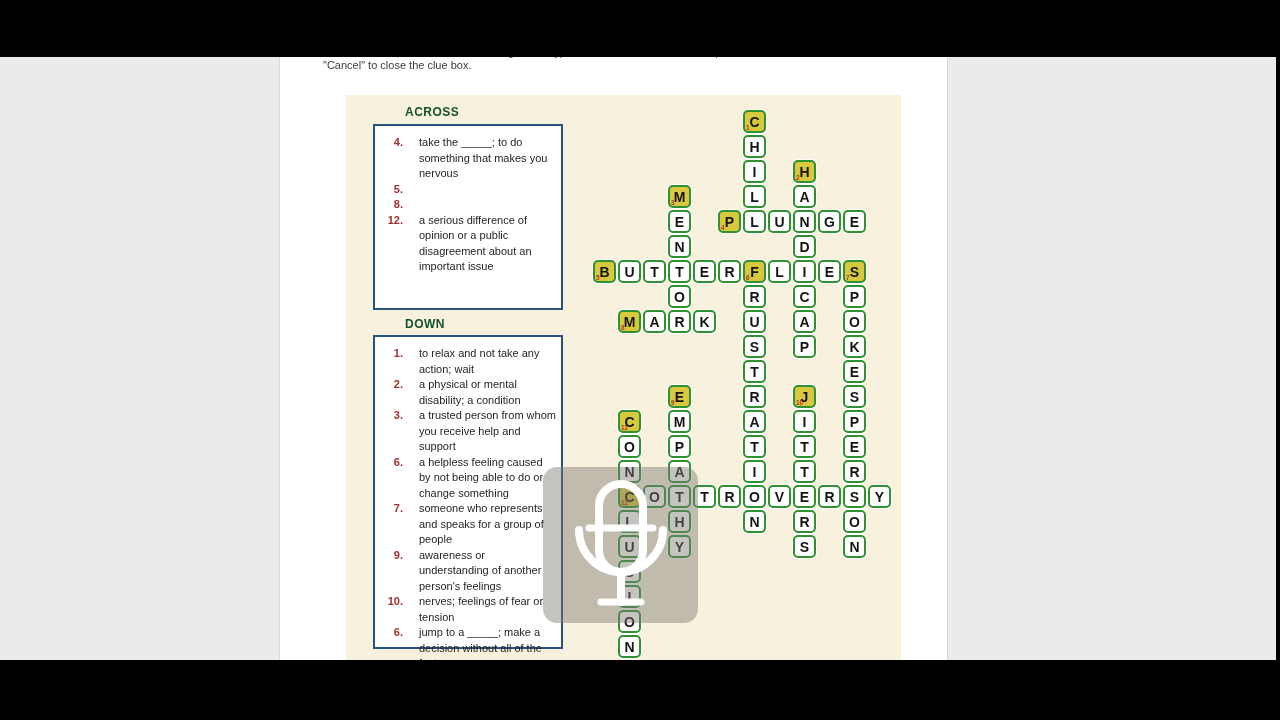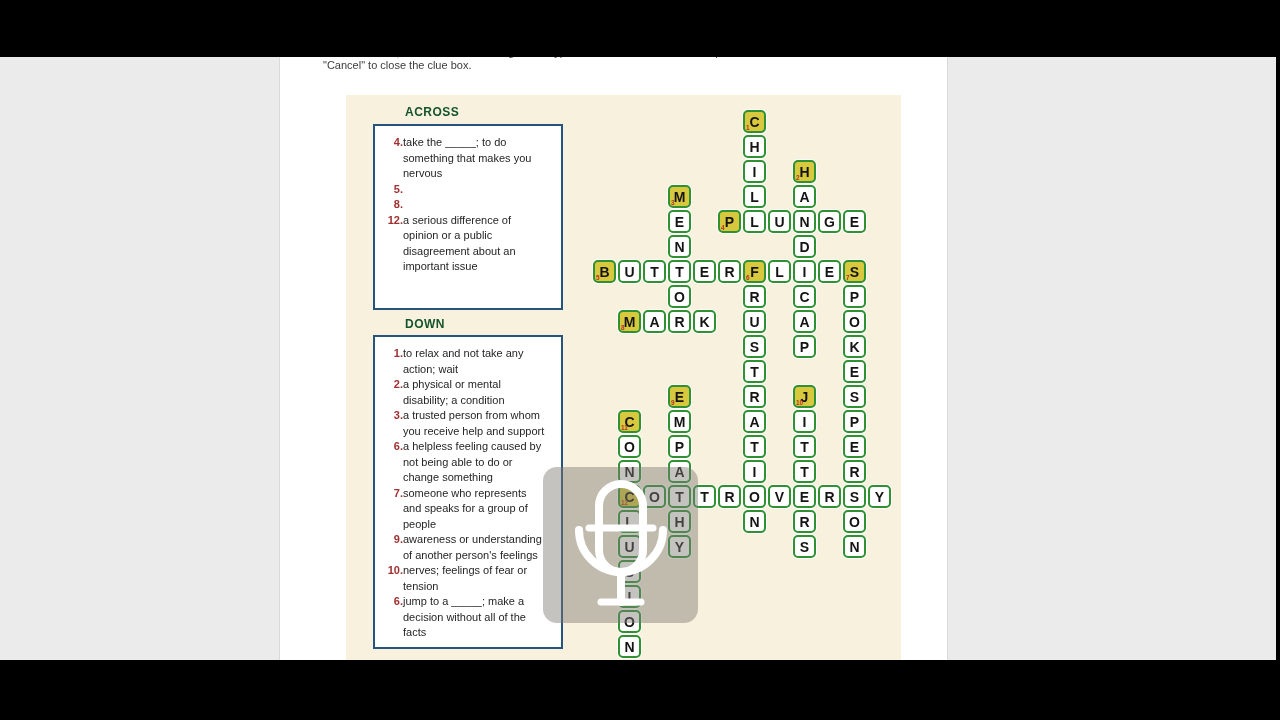--- a/index.html
+++ b/index.html
@@ -14,21 +14,21 @@
   .clue-label{position:absolute;left:27px;font-size:12px;font-weight:bold;color:#14532d;
               letter-spacing:0.5px;margin-left:32px;}
   .across-label{top:10px;}
   .down-label{top:222px;}
   .clue-box{position:absolute;left:27px;width:190px;background:#fff;border:2px solid #27537f;
             box-sizing:border-box;padding:9px 4px 4px 4px;}
   .across-box{top:29px;height:186px;}
   .down-box{top:240px;height:314px;}
   .clue{display:flex;font-size:11px;line-height:15.5px;}
   .cnum{width:24px;text-align:right;color:#a03030;font-weight:bold;flex:none;}
-  .ctext{margin-left:0;width:142px;color:#252525;}
+  .ctext{margin-left:16px;width:142px;color:#252525;}
   .grid{position:absolute;left:0;top:0;width:555px;height:565px;}
   .tile{position:absolute;width:23px;height:23px;box-sizing:border-box;border:2px solid #2f9132;
         border-radius:5px;background:#ffffff;box-shadow:0 0 0 1px rgba(255,255,255,0.9);}
   .tile.hl{background:#d8c83e;}
   .tl{position:absolute;left:0;top:0;right:0;bottom:0;display:flex;align-items:center;
       justify-content:center;font-weight:bold;font-size:14px;color:#141414;}
   .tn{position:absolute;left:1px;bottom:-1px;font-size:8px;line-height:8px;color:#b3332a;
       font-weight:bold;transform:scale(0.8);transform-origin:left bottom;}
   .mic-overlay{position:absolute;left:263px;top:410px;width:155px;height:156px;
                background:rgba(125,122,112,0.45);border-radius:14px;z-index:6;

